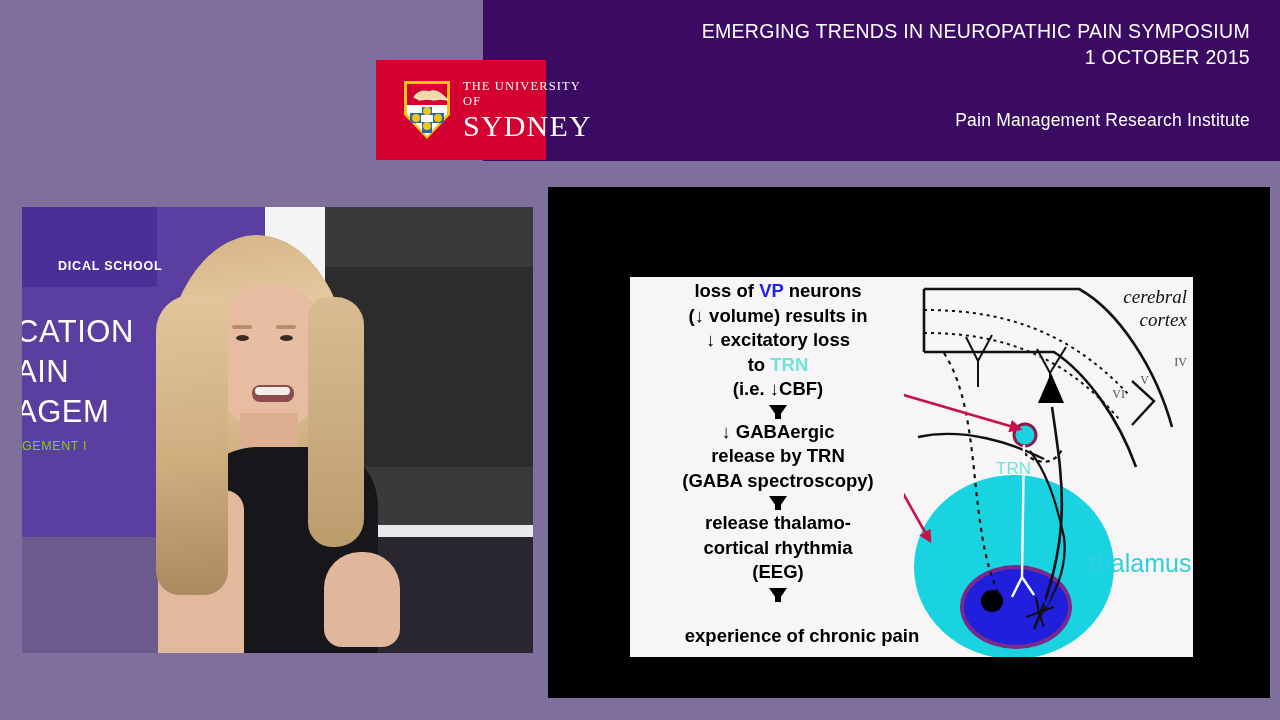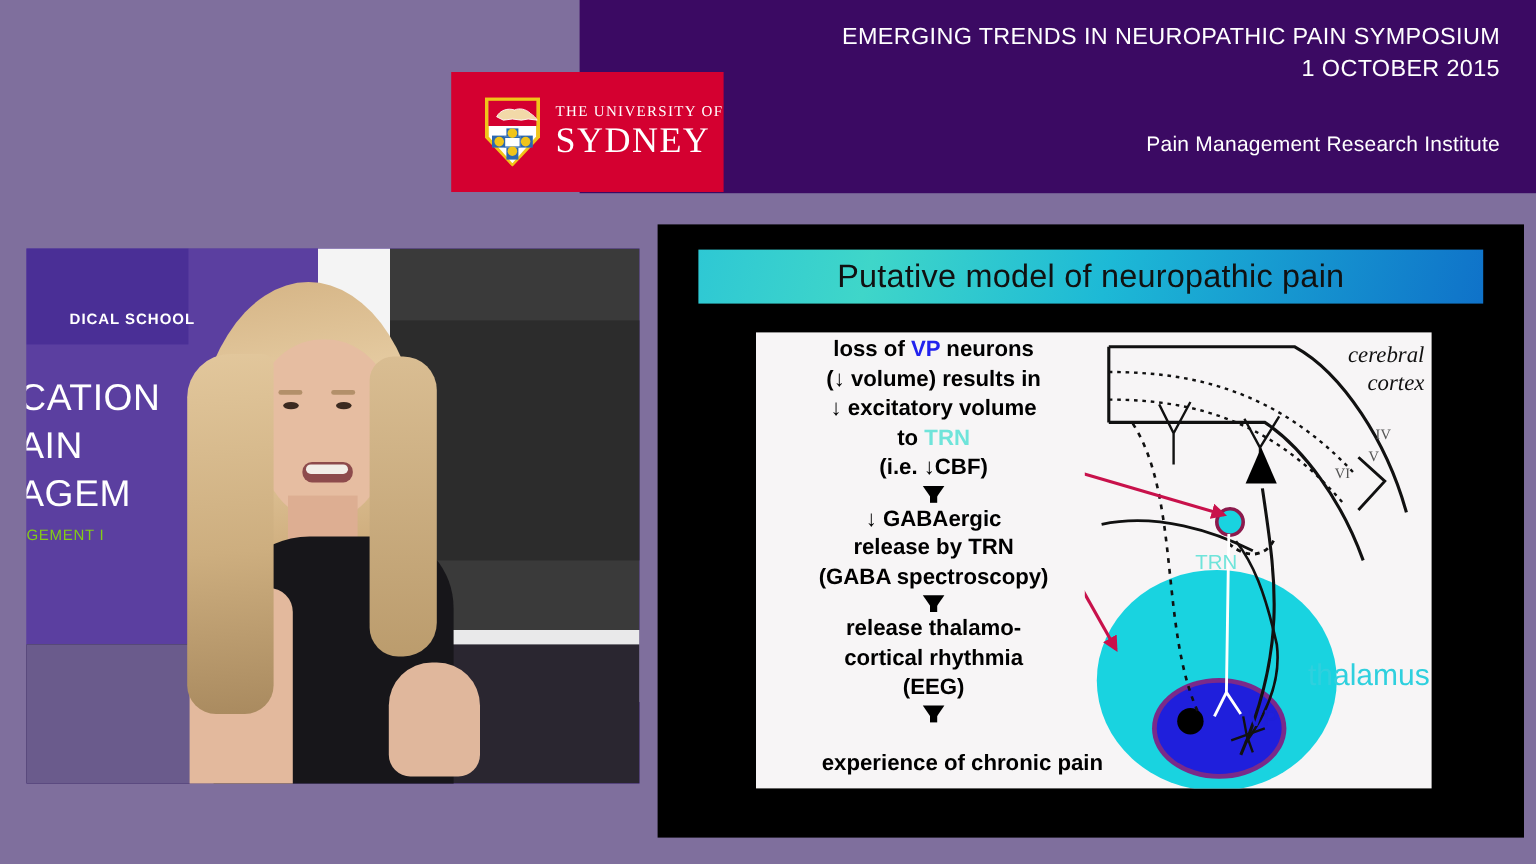--- a/index.html
+++ b/index.html
@@ -28,21 +28,21 @@
     line-height: 27px; white-space: nowrap;
   }
   .header-sub {
     position: absolute; right: 30px; top: 110px; width: 620px;
     text-align: right; color: #ffffff;
     font-size: 17.5px; letter-spacing: .2px; white-space: nowrap;
   }
 
   
   .logo-box {
-    position: absolute; left: 376px; top: 60px; width: 227px; height: 100px;
+    position: absolute; left: 376px; top: 60px; width: 170px; height: 100px;
     background: #d40030; display: flex; align-items: center;
   }
   .crest {
     position: relative; width: 46px; height: 58px; margin-left: 28px; flex: none;
   }
   .crest-shield {
     position: absolute; inset: 0;
     background: #f0c419;
     clip-path: polygon(0% 0%, 100% 0%, 100% 58%, 50% 100%, 0% 58%);
   }
@@ -239,21 +239,21 @@
   .lbl-trn {
     left: 92px; top: 182px; color: #6fe4da; font-size: 17px; font-weight: 400;
   }
   .lbl-thal {
     left: 186px; top: 272px; color: #2fd0de; font-size: 25px;
   }
   .lbl-vp {
     left: 136px; top: 312px; color: #1f1fd6; font-size: 19px; font-weight: 700;
   }
   .lbl-roman { color: #555; font-size: 12px; font-family:"Liberation Serif", serif; }
-  .rm-iv { right: 34px; top: 78px; }
+  .rm-iv { right: 6px; top: 78px; }
   .rm-v  { right: 44px; top: 96px; }
   .rm-vi { right: 68px; top: 110px; }
 </style>
 </head>
 <body>
 
 <div id="stage">
 
   <div class="header-band">
     <div class="header-text">
@@ -317,32 +317,29 @@
       <div class="vp-eye vp-eye-r"></div>
       <div class="vp-mouth"></div>
       <div class="vp-teeth"></div>
     </div>
     <div class="vp-hand"></div>
 
   </div>
 
   <div class="slide-panel">
 
-    <div class="slide-title-bar">
-      <span class="slide-title-text">Putative model of neuropathic pain</span>
-    </div>
 
     <div class="diagram">
 
       <div class="flow">
         <div>
           <span>loss of </span><span class="vp-word">VP</span><span> neurons</span>
         </div>
         <div>(↓ volume) results in</div>
-        <div>↓ excitatory volume</div>
+        <div>↓ excitatory loss</div>
         <div>
           <span>to </span><span class="trn-word">TRN</span>
         </div>
         <div>(i.e. ↓CBF)</div>
 
         <div class="arrow-down">
             <span class="arrow-stem"></span>
           </div>
 
         <div>↓ GABAergic</div>

